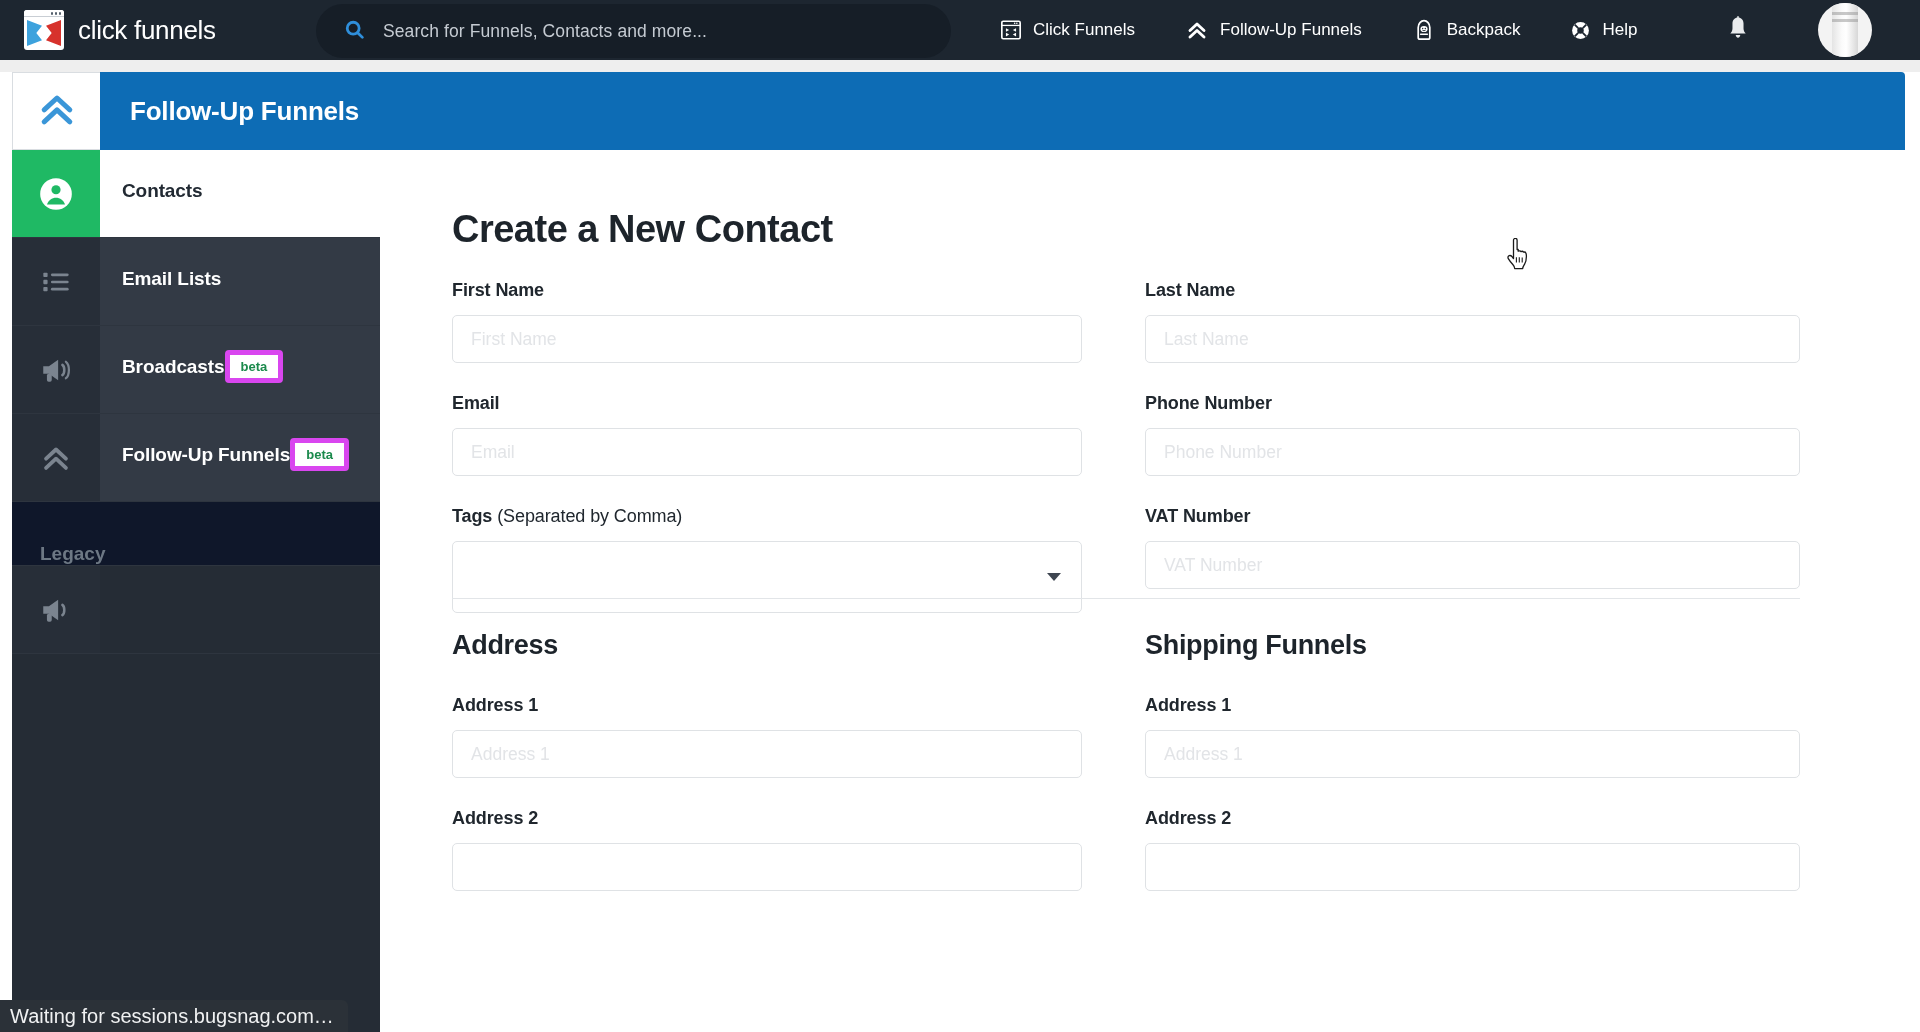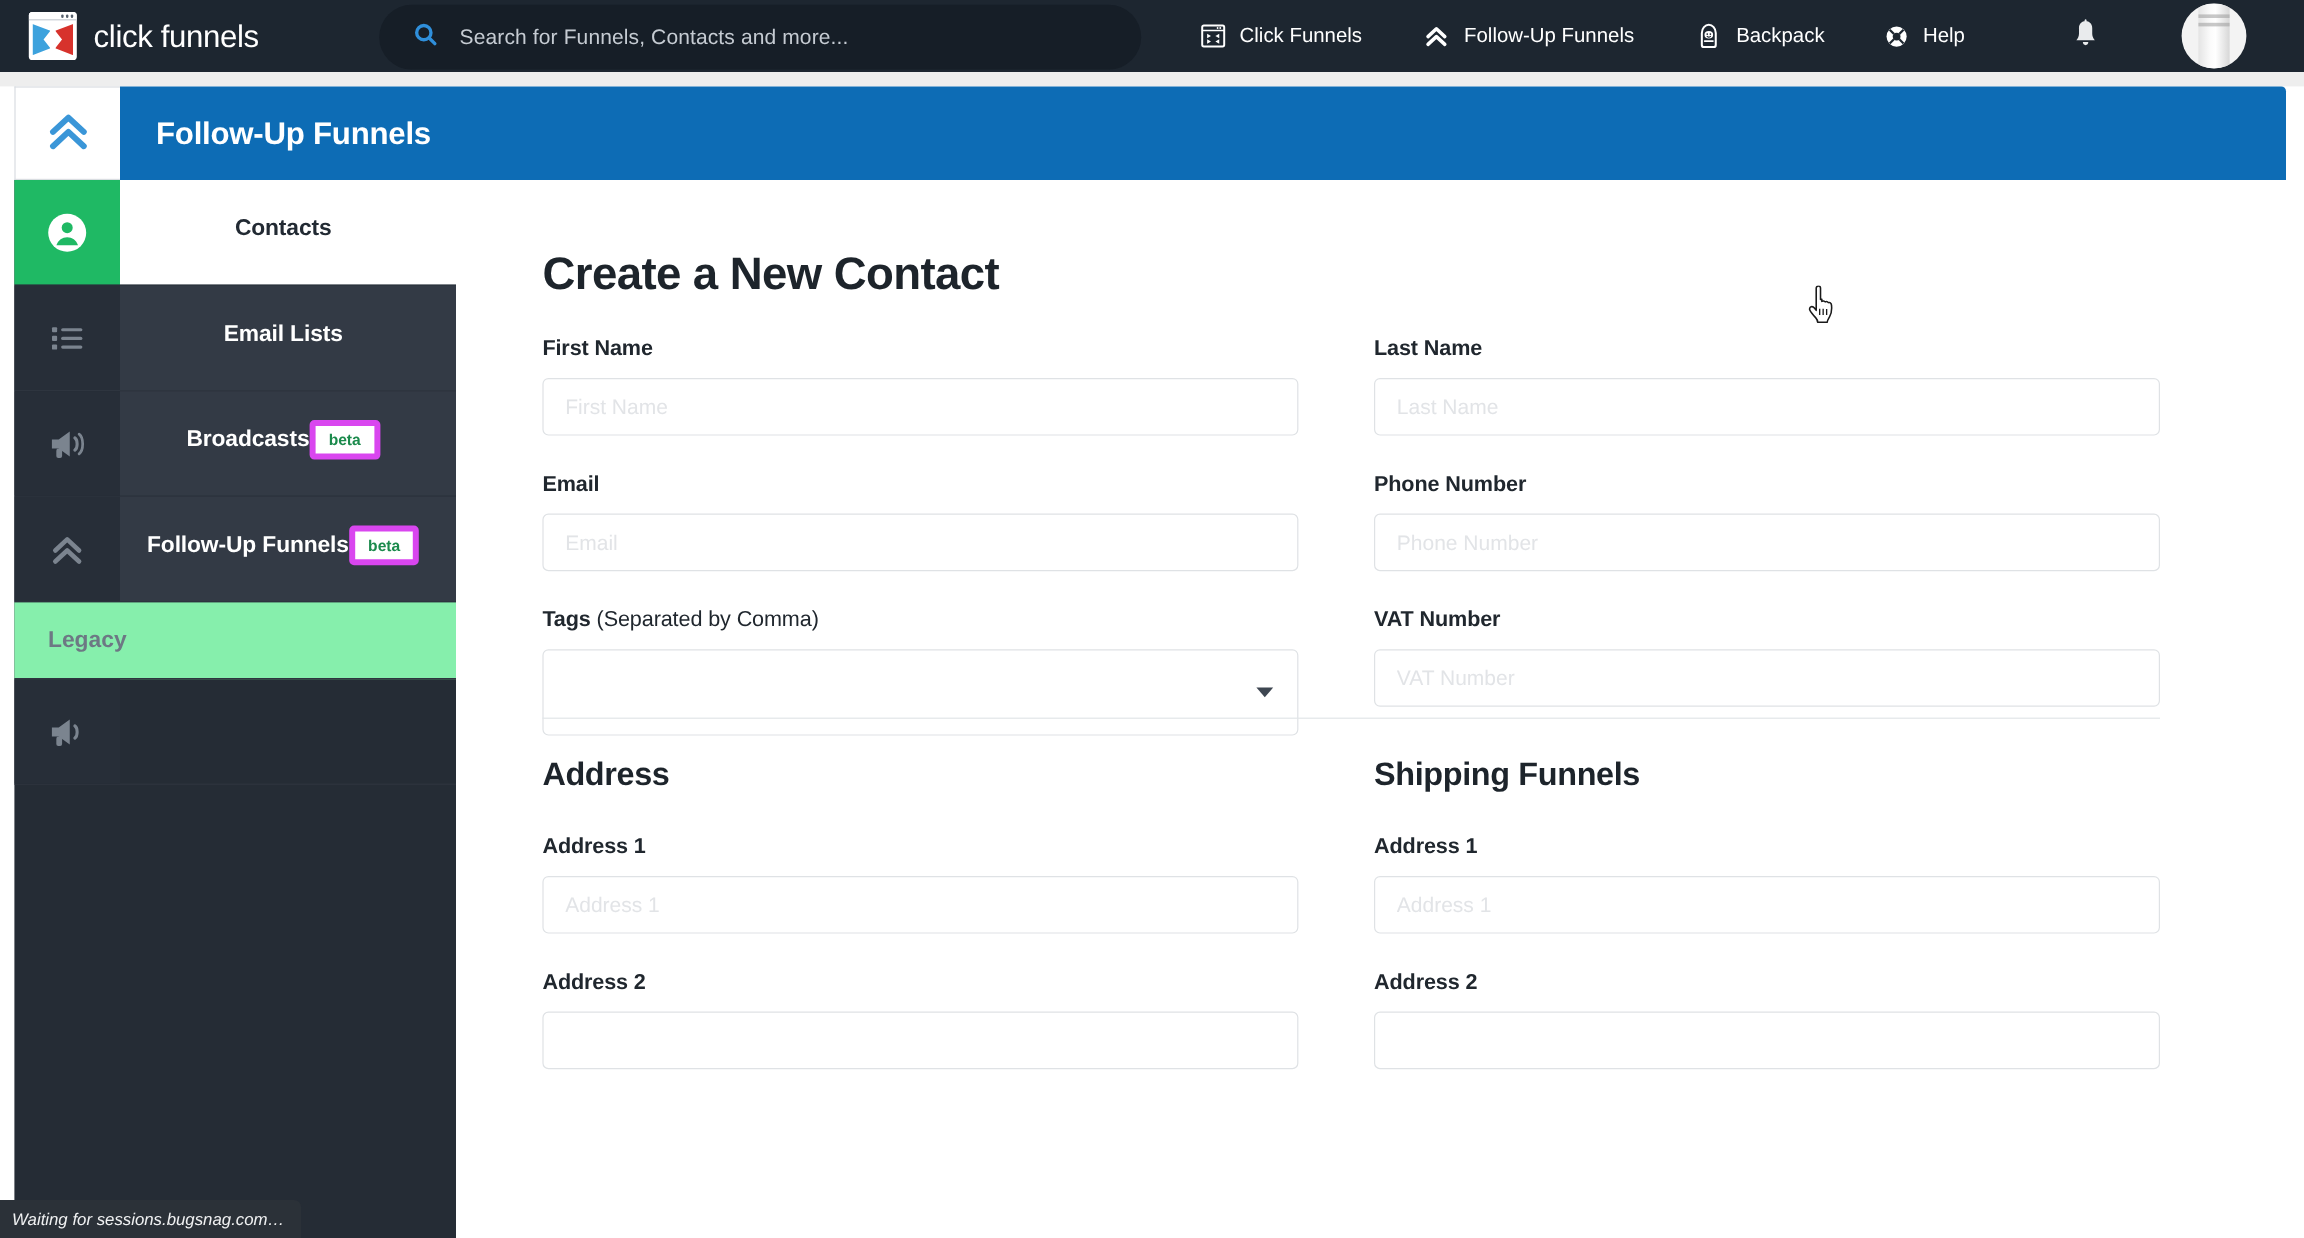--- a/index.html
+++ b/index.html
@@ -167,21 +167,21 @@
     border-bottom: 1px solid #2e353f;
   }
   .side-icon {
     width: 88px; flex: none;
     display: flex; align-items: center; justify-content: center;
     background: #272e38;
   }
   .side-body {
     flex: 1;
     display: flex; align-items: center;
-    justify-content: center;
+    justify-content: flex-start;
     padding: 0 30px 6px 22px;
     background: #333a45;
   }
   .side-label {
     color: #ffffff;
     font-size: 19px;
     font-weight: bold;
     letter-spacing: -0.1px;
   }
 
@@ -195,22 +195,22 @@
     border: 5px solid #d946ef;
     border-radius: 4px;
     font-size: 13px;
     font-weight: bold;
     padding: 5px 11px;
     line-height: 1;
   }
 
   .side-section {
     height: 64px;
-    background: #86efac;
-    display: flex; align-items: center;
+    background: #0f172a;
+    display: flex; align-items: flex-end;
     padding-left: 28px;
     border-bottom: 1px solid #2e353f;
   }
   .side-section-label {
     color: #6d7884;
     font-size: 19px;
     font-weight: bold;
   }
 
   
@@ -307,26 +307,25 @@
     letter-spacing: -0.3px;
   }
 
   
   .statusbar {
     position: absolute;
     left: 0; bottom: 0;
     height: 32px;
     background: #2b3138;
     color: #f0f1f2;
-    font-size: 14px;
+    font-size: 20px;
     display: flex; align-items: center;
     padding: 0 14px 0 10px;
     border-top-right-radius: 6px;
     z-index: 60;
-    font-style: italic;
   }
 
   
   .cursor {
     position: absolute;
     left: 1506px; top: 238px;
     z-index: 70;
     pointer-events: none;
   }
 </style>

